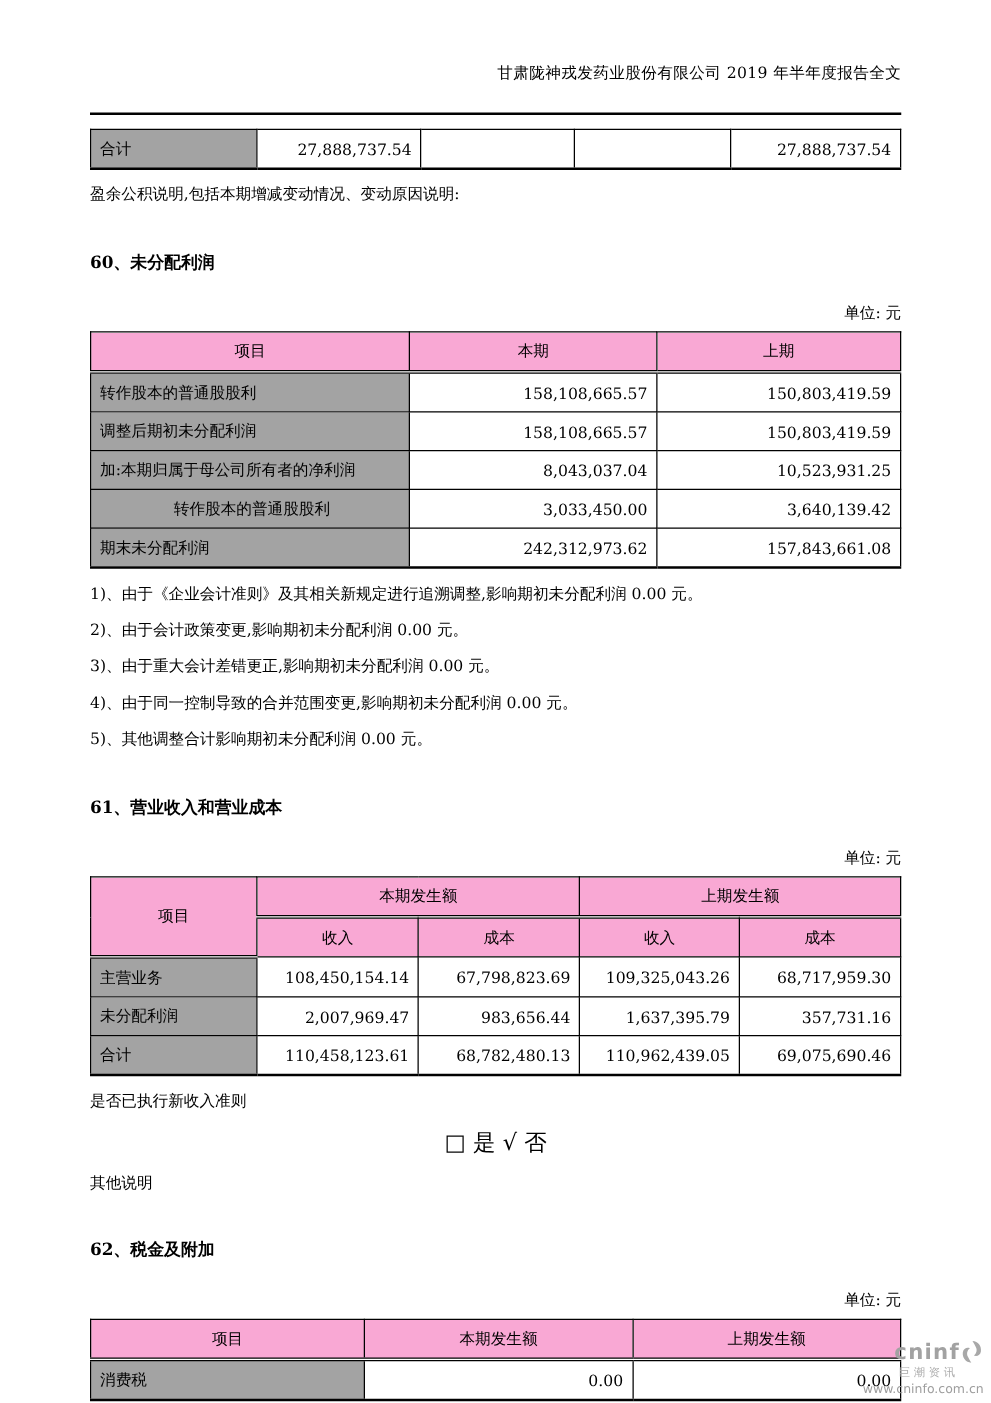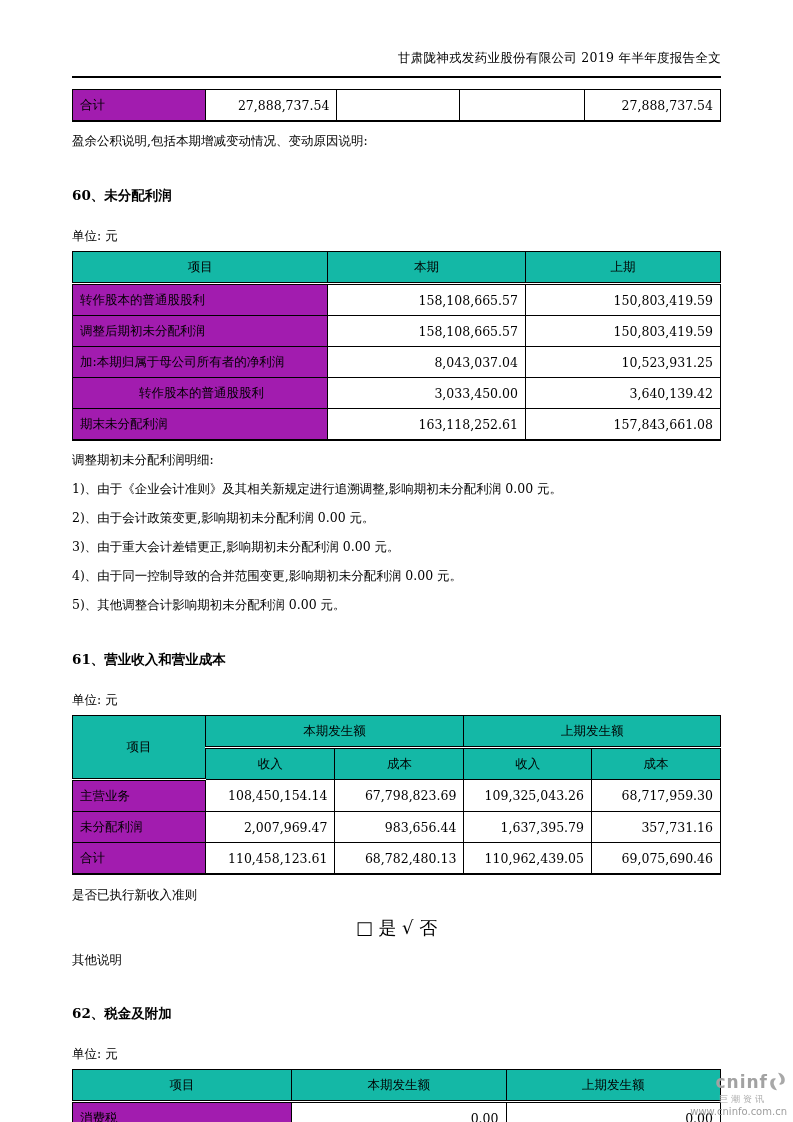--- a/index.html
+++ b/index.html
@@ -9,54 +9,54 @@
     position: relative;
     font-family: "DejaVu Serif", "Liberation Serif", serif;
     color: #000;
     overflow: hidden;
   }
   .page { padding: 50px 72px 0 72px; position: relative; }
 
   .page-header {
     text-align: right;
     font-size: 12.5px;
-    padding-bottom: 9px;
+    padding-bottom: 23px;
     border-bottom: 2px solid #000;
     letter-spacing: 0.3px;
   }
 
   table.tbl {
     border-collapse: collapse;
     width: 100%;
     table-layout: fixed;
     font-size: 12.5px;
   }
   .tbl td, .tbl th {
     border: 1px solid #000;
     height: 26px;
     padding: 2px 7px;
     font-weight: normal;
     overflow: hidden;
     white-space: nowrap;
   }
-  .tbl th { background: #14b8a6; text-align: center; }
-  .tbl .grey { background: #a21caf; }
+  .tbl th { background: #f9a8d4; text-align: center; }
+  .tbl .grey { background: #a3a3a3; }
   .tbl .label { text-align: left; }
   .tbl .num { text-align: right; }
   .tbl .indent { padding-left: 66px; }
   .tbl thead tr.dbl th { border-bottom: 3px double #000; }
   .tbl thead th.no-dbl { border-bottom: 1px solid #000; }
   .tbl tbody tr:last-child td { border-bottom: 2px solid #000; }
   .mt-table { margin-top: 6px; }
   .cont-tbl { margin-top: 11px; }
 
   .body-text { font-size: 12.5px; margin: 11px 0 0 0; }
   .note-line { font-size: 12.5px; margin: 12px 0 0 0; }
   .sec-heading { font-size: 13.5px; font-weight: bold; margin: 37px 0 0 0; }
-  .unit-label { text-align: left; font-size: 12.5px; margin-top: 23px; white-space: pre; }
+  .unit-label { text-align: right; font-size: 12.5px; margin-top: 23px; white-space: pre; }
   .checkbox-line { font-size: 18px; margin: 12px 0 0 0; white-space: pre; text-align: center; }
 
   .cninfo {
     position: absolute;
     right: 6px; bottom: 5px;
     text-align: right;
     color: #a6a6a6;
     font-family: "DejaVu Sans", "Liberation Sans", sans-serif;
     line-height: 1.1;
   }
@@ -127,27 +127,26 @@
         <td class="num">8,043,037.04</td>
         <td class="num">10,523,931.25</td>
       </tr>
       <tr>
         <td class="grey label indent">转作股本的普通股股利</td>
         <td class="num">3,033,450.00</td>
         <td class="num">3,640,139.42</td>
       </tr>
       <tr>
         <td class="grey label">期末未分配利润</td>
-        <td class="num">163,118,252.61</td>
+        <td class="num">242,312,973.62</td>
         <td class="num">157,843,661.08</td>
       </tr>
     </tbody>
   </table>
 
-  <p class="body-text">调整期初未分配利润明细:</p>
   <p class="note-line">1)、由于《企业会计准则》及其相关新规定进行追溯调整,影响期初未分配利润 0.00 元。</p>
   <p class="note-line">2)、由于会计政策变更,影响期初未分配利润 0.00 元。</p>
   <p class="note-line">3)、由于重大会计差错更正,影响期初未分配利润 0.00 元。</p>
   <p class="note-line">4)、由于同一控制导致的合并范围变更,影响期初未分配利润 0.00 元。</p>
   <p class="note-line">5)、其他调整合计影响期初未分配利润 0.00 元。</p>
 
   <h3 class="sec-heading">61、营业收入和营业成本</h3>
   <div class="unit-label">单位: 元</div>
 
   <table class="tbl mt-table">

